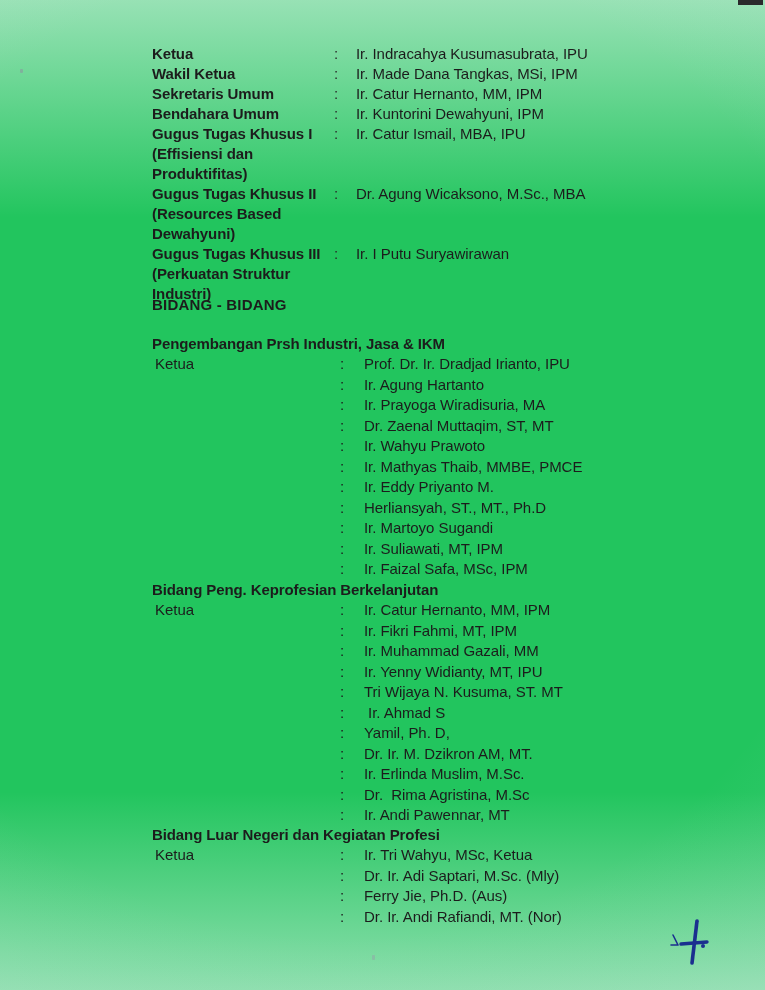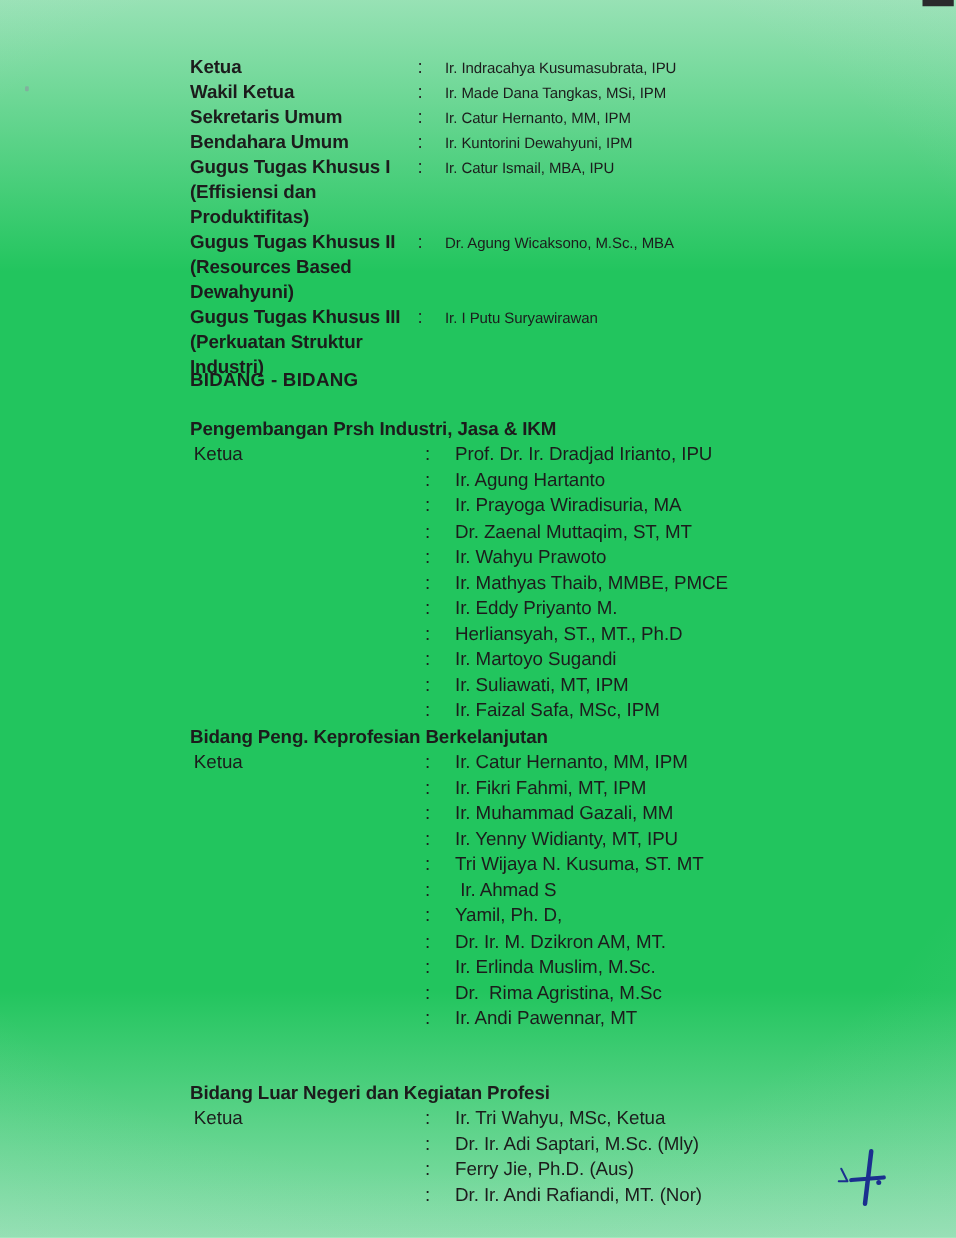--- a/index.html
+++ b/index.html
@@ -74,21 +74,21 @@
     letter-spacing: -0.1px;
   }
   .off-colon {
     width: 22px;
     flex: 0 0 22px;
     font-size: 15px;
     color: #2a2a2a;
   }
   .off-name {
     flex: 1 1 auto;
-    font-size: 12px;
+    font-size: 15px;
     letter-spacing: -0.05px;
     white-space: pre;
   }
   .off-row.cont .off-colon,
   .off-row.cont .off-name { visibility: hidden; }
 
   
   .bidang-heading {
     position: absolute;
     left: 152px;
@@ -344,21 +344,21 @@
         <div class="sec-ketua">Ketua</div>
         <div class="sec-colon">:</div>
         <div class="sec-name">Dr.  Rima Agristina, M.Sc</div>
       </div>
       <div class="sec-row cont">
         <div class="sec-ketua">Ketua</div>
         <div class="sec-colon">:</div>
         <div class="sec-name">Ir. Andi Pawennar, MT</div>
       </div>
     </div>
-  <div class="section" style="top:825px;margin-top:40px;" id="sec2">
+  <div class="section" style="top:825px;" id="sec2">
       <div class="sec-title">Bidang Luar Negeri dan Kegiatan Profesi</div>
       <div class="sec-row">
         <div class="sec-ketua">Ketua</div>
         <div class="sec-colon">:</div>
         <div class="sec-name">Ir. Tri Wahyu, MSc, Ketua</div>
       </div>
       <div class="sec-row cont">
         <div class="sec-ketua">Ketua</div>
         <div class="sec-colon">:</div>
         <div class="sec-name">Dr. Ir. Adi Saptari, M.Sc. (Mly)</div>

